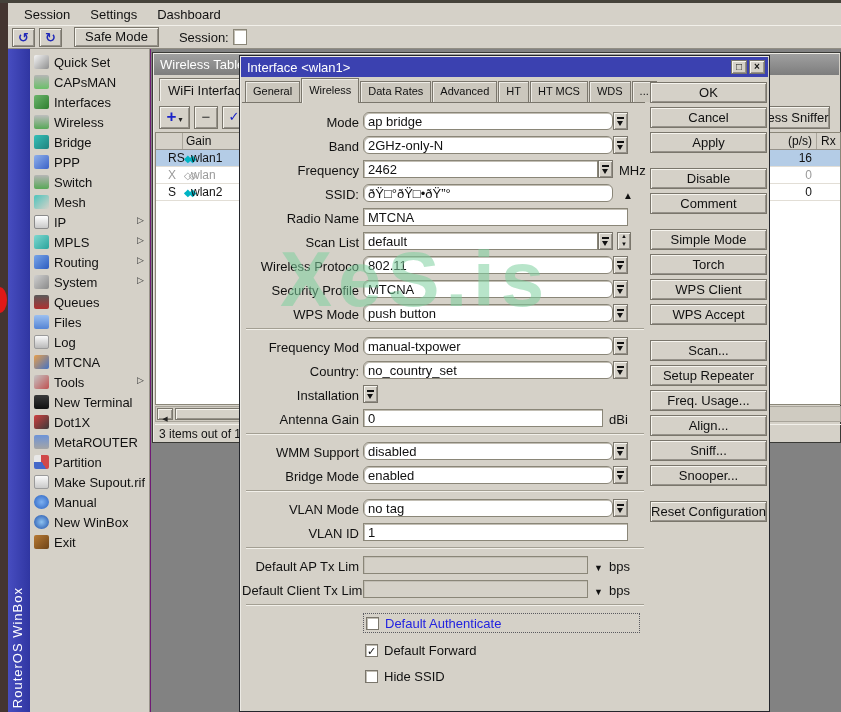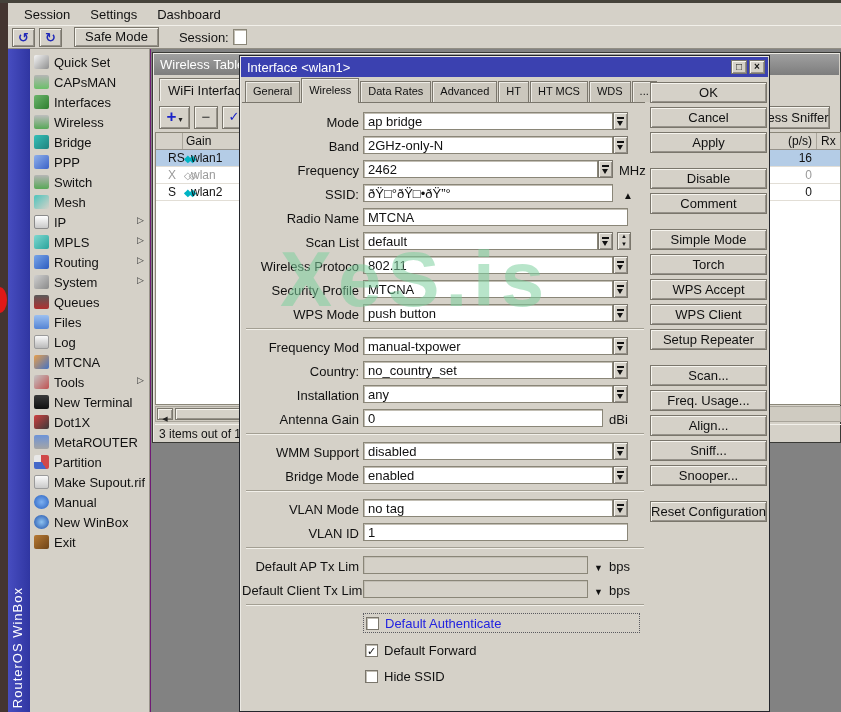--- a/index.html
+++ b/index.html
@@ -101,21 +101,21 @@
   .dlg-max::after { content:"□"; } .dlg-close::after { content:"×"; font-weight:bold; }
   .tabrow { position:absolute; left:2px; top:22px; width:403px; height:25px; border-bottom:1px solid #7a766c;
             display:flex; align-items:flex-end; padding-left:3px; }
   .tab { height:21px; padding:3px 7px 0 7px; margin-right:1px; background:#cBc7bd; border:1px solid #7a766c;
          border-bottom:none; box-shadow: inset 1px 1px 0 #eeece6; font-size:11px; white-space:nowrap; }
   .tab.active { height:25px; margin-bottom:-1px; background:#d5d1c8; padding-top:5px; }
   .form { position:absolute; left:2px; top:47px; width:406px; padding-top:9px; }
   .frow { display:flex; align-items:flex-end; height:18px; margin-bottom:6px; }
   .flabel { width:121px; flex:none; text-align:right; padding-right:4px; white-space:nowrap; overflow:hidden; }
   .fval { height:18px; display:flex; align-items:center; padding:0 4px; white-space:nowrap; overflow:hidden; }
-  .w250{width:250px;} .w235{width:235px;} .w225{width:225px;} .w240{width:240px;} .w265{width:265px;}
+  .w250{width:250px;border-radius:6px;} .w235{width:235px;} .w225{width:225px;} .w240{width:240px;} .w265{width:265px;}
   .disabledf { background:#d5d1c8; }
   .cbtn { position:relative; width:15px; height:18px; flex:none; background:#d5d1c8; border:1px solid #7a766c;
           box-shadow: inset 1px 1px 0 #f6f4ee, inset -1px -1px 0 #96928a; }
   .cbtn::before { content:""; position:absolute; left:3px; right:3px; top:4px; height:2px; background:#111; }
   .cbtn::after { content:""; position:absolute; left:3px; top:8px; border:3px solid transparent; border-top:5px solid #111; }
   .spin { position:relative; width:14px; height:18px; margin-left:4px; flex:none; }
   .spin::before { content:"▲"; position:absolute; left:3px; top:0px; font-size:6px; }
   .spin::after { content:"▼"; position:absolute; left:3px; top:8px; font-size:6px; }
   .up-ic::after { content:"▲"; font-size:10px; }
   .dn-ic::after { content:"▼"; font-size:9px; }
@@ -386,21 +386,20 @@
         <span class="fval sunken w250">manual-txpower</span>
         <span class="cbtn"></span>
       </div>
       <div class="frow">
         <span class="flabel">Country:</span>
         <span class="fval sunken w250">no_country_set</span>
         <span class="cbtn"></span>
       </div>
       <div class="frow">
         <span class="flabel">Installation</span>
-        <span class="fval sunken w250">any</span>
         <span class="cbtn"></span>
       </div>
       <div class="frow">
         <span class="flabel">Antenna Gain</span>
         <span class="fval sunken w240">0</span>
         <span class="unit">dBi</span>
       </div>
 
       <div class="fsep"></div>
 
@@ -460,24 +459,24 @@
     </div>
 
     <div class="btncol">
       <div class="dbtn raised">OK</div>
       <div class="dbtn raised">Cancel</div>
       <div class="dbtn raised">Apply</div>
       <div class="dbtn raised grp">Disable</div>
       <div class="dbtn raised">Comment</div>
       <div class="dbtn raised grp">Simple Mode</div>
       <div class="dbtn raised">Torch</div>
+      <div class="dbtn raised">WPS Client</div>
       <div class="dbtn raised">WPS Accept</div>
-      <div class="dbtn raised">WPS Client</div>
+      <div class="dbtn raised grp">Scan...</div>
       <div class="dbtn raised">Setup Repeater</div>
-      <div class="dbtn raised grp">Scan...</div>
       <div class="dbtn raised">Freq. Usage...</div>
       <div class="dbtn raised">Align...</div>
       <div class="dbtn raised">Sniff...</div>
       <div class="dbtn raised">Snooper...</div>
       <div class="dbtn raised grp">Reset Configuration</div>
     </div>
 
     <div class="wm">XeS.is</div>
   </div>
 </div>

